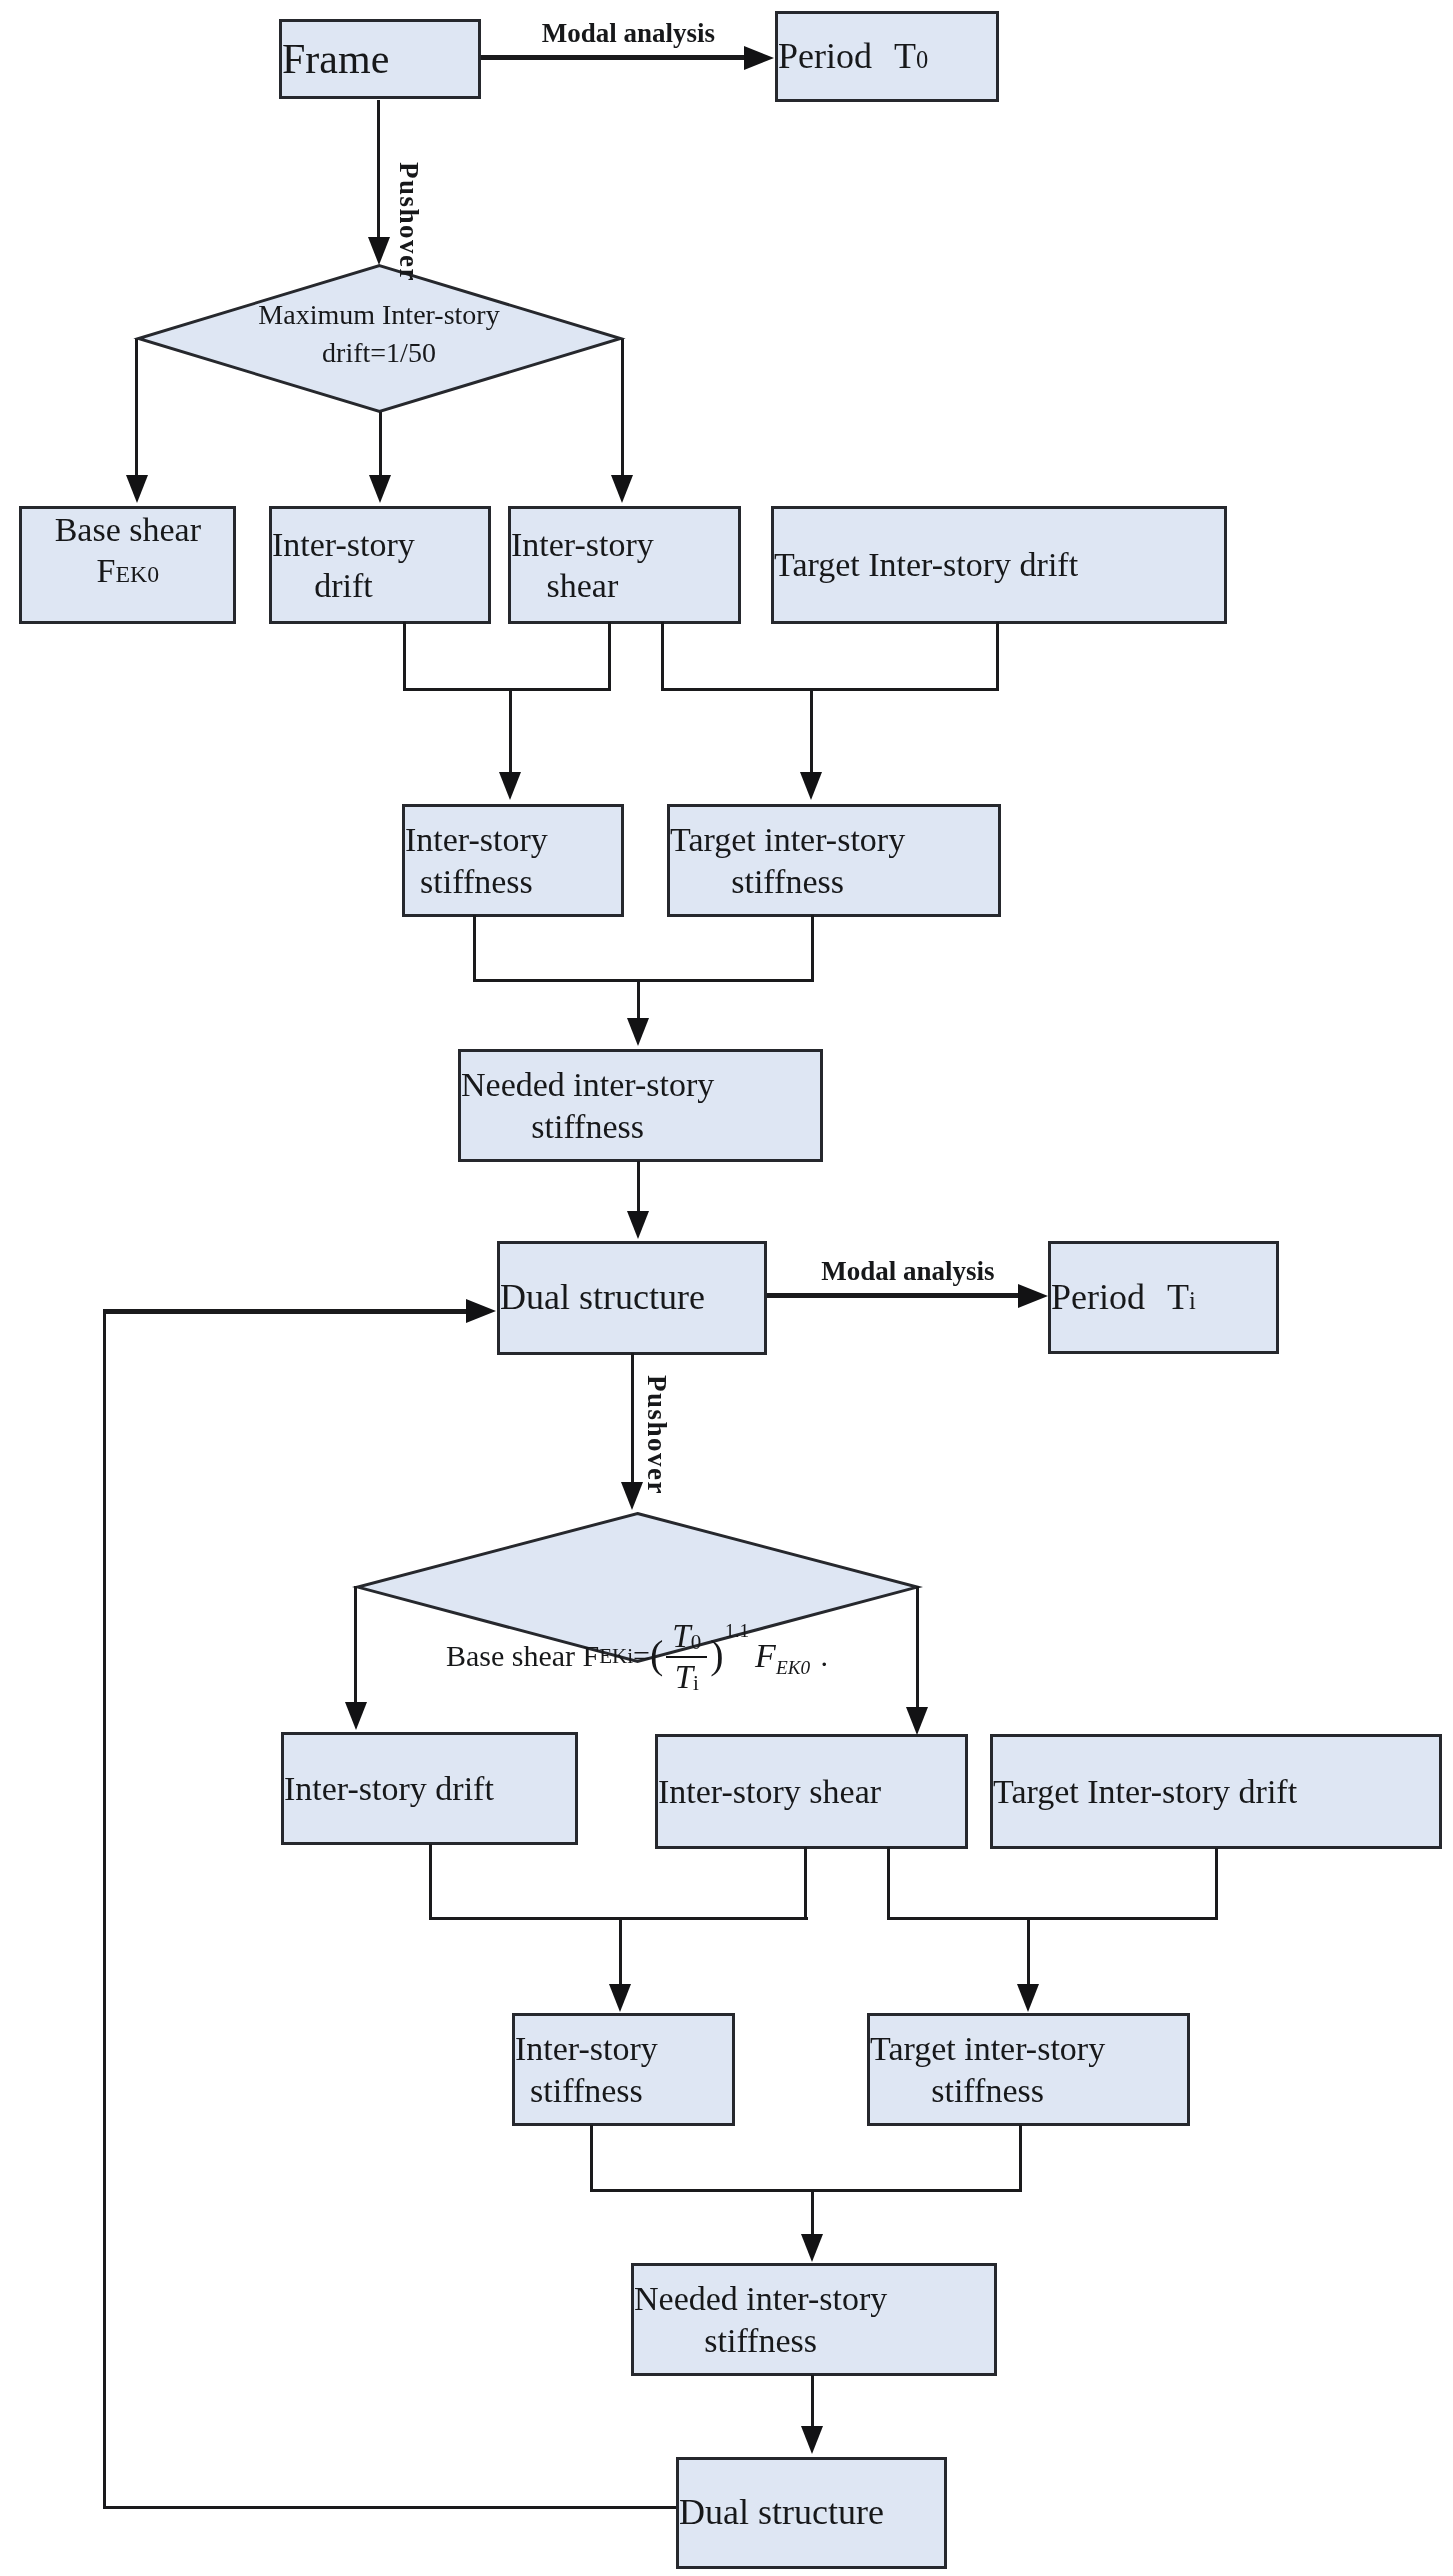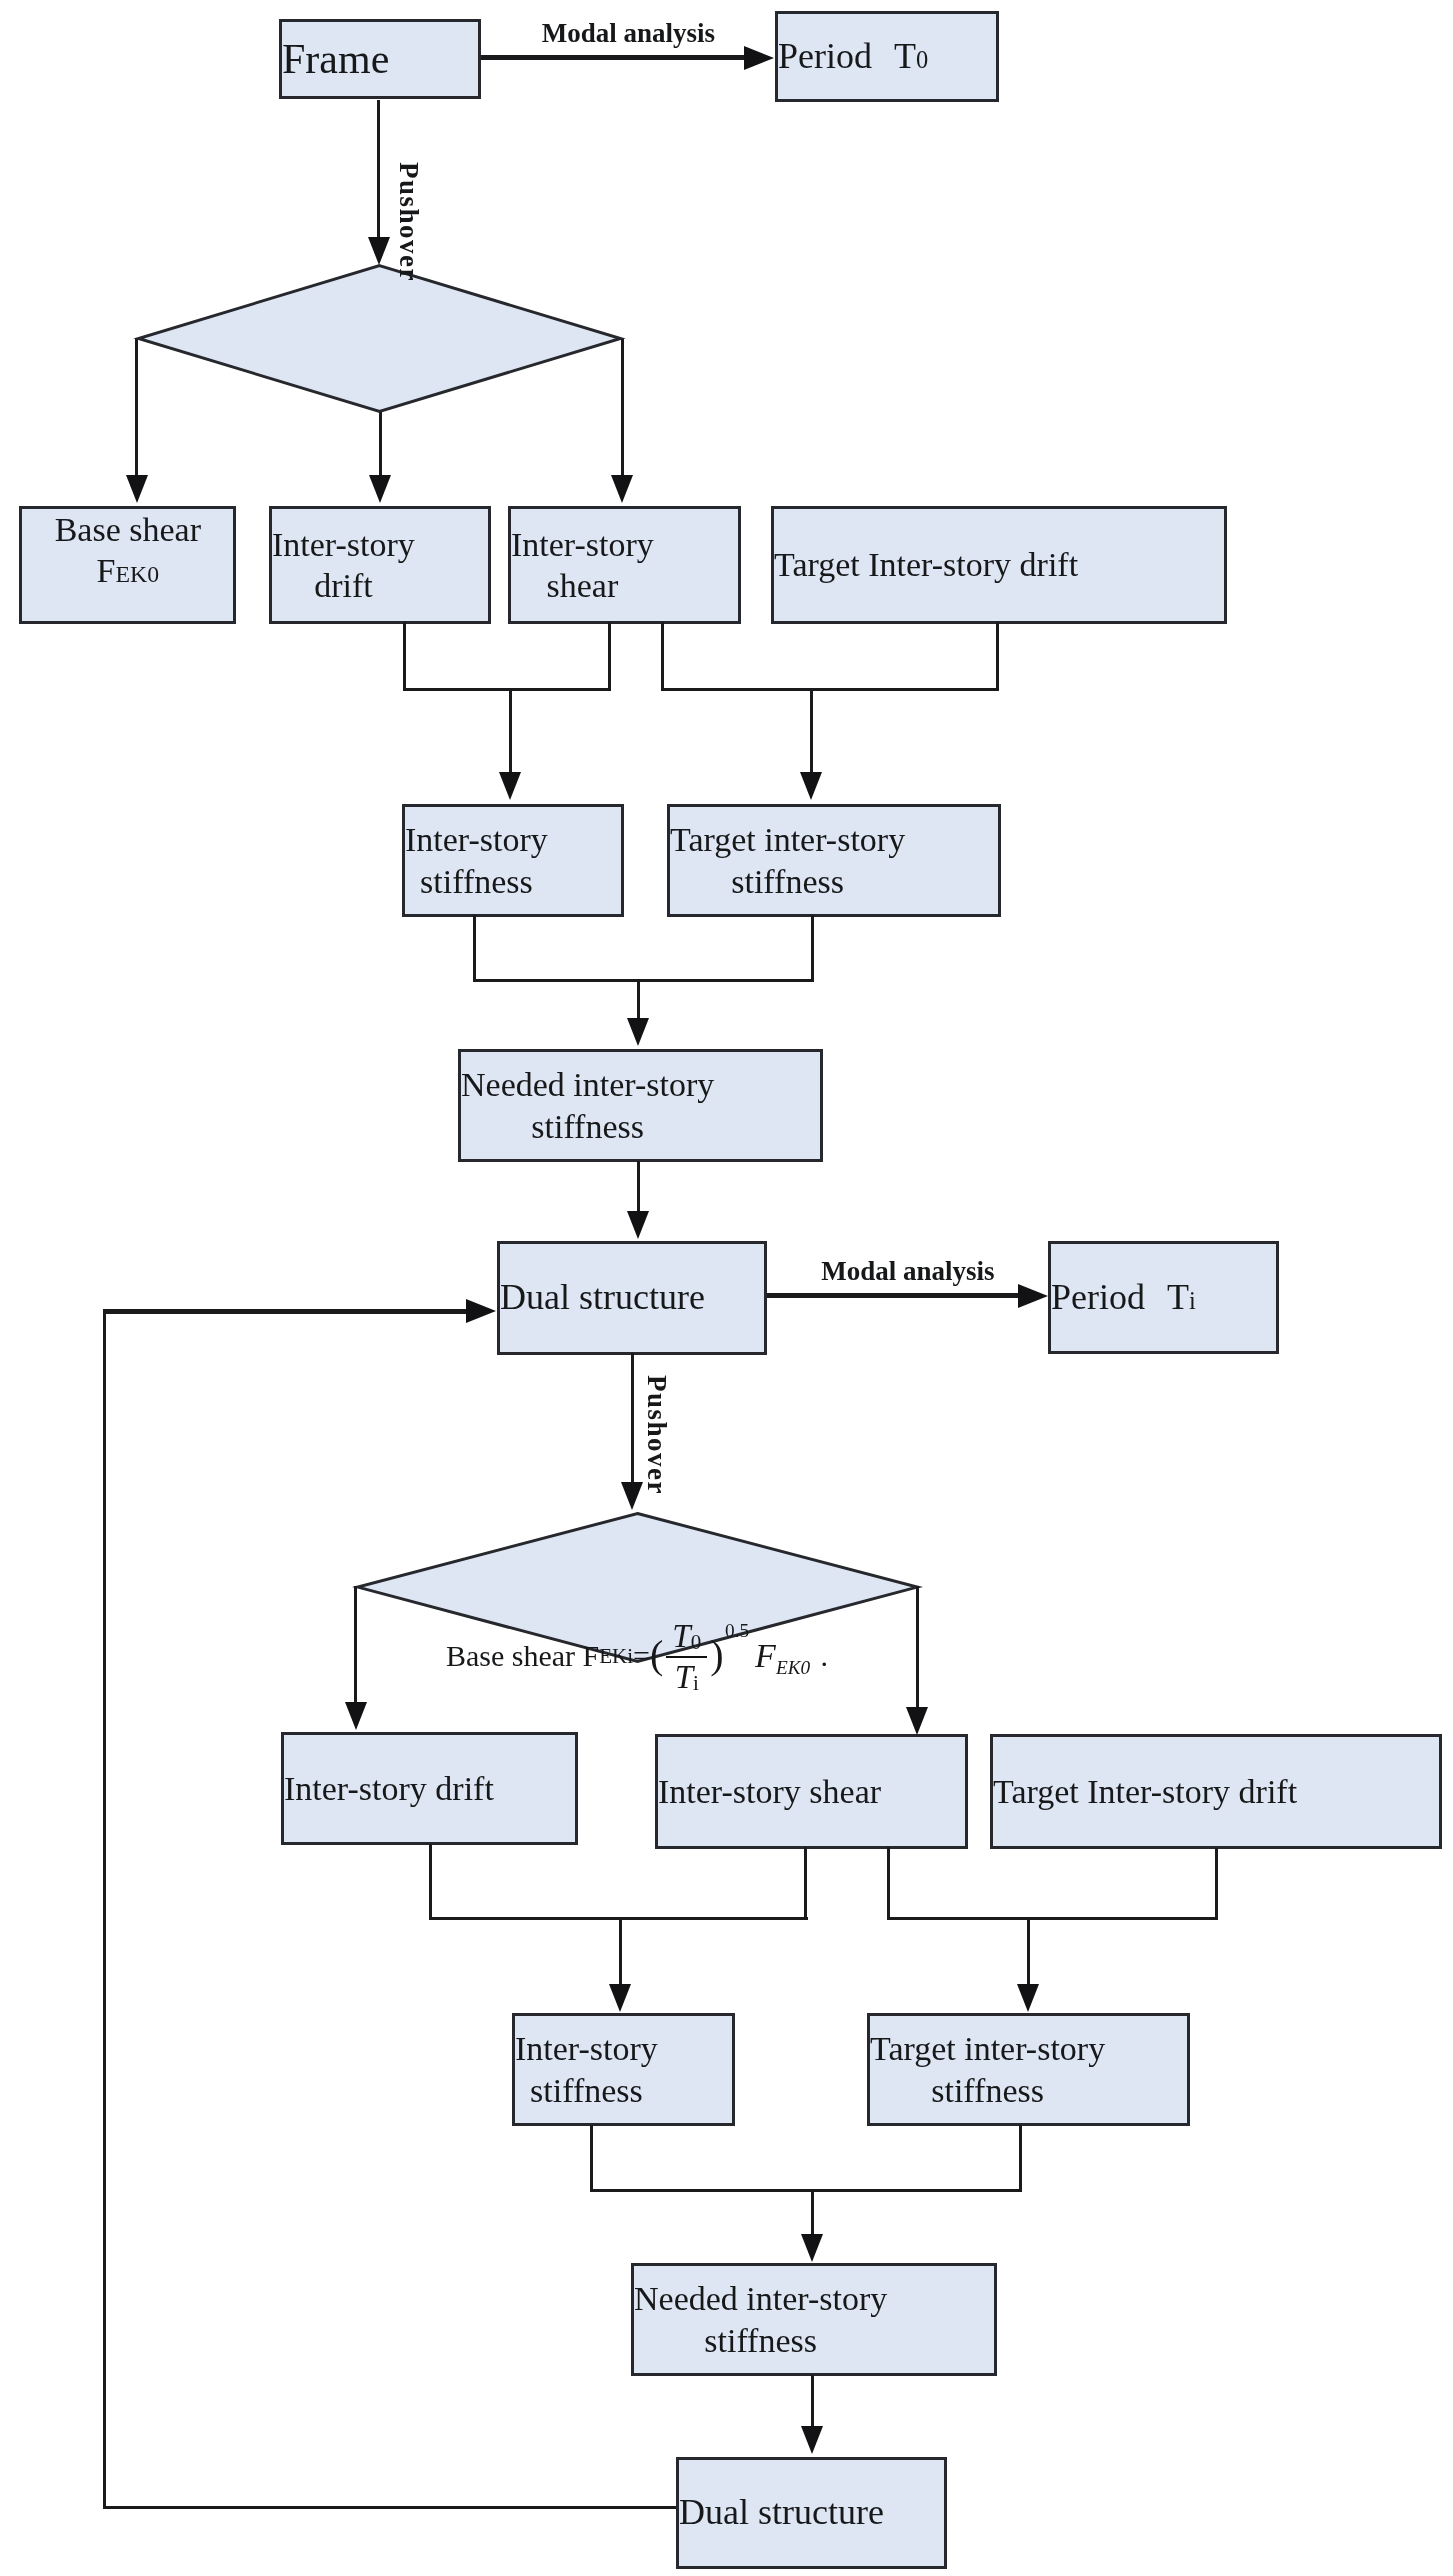--- a/index.html
+++ b/index.html
@@ -41,35 +41,37 @@
   .enddot{font-size:30px;margin-left:10.4px;}
 </style>
 </head>
 <body>
 
 <div class="canvas">
 
   <svg class="diam" style="left:137px;top:264px;" width="485" height="149" viewBox="0 0 652 200">
     <polygon points="326,2 650,100 326,198 2,100" fill="#dee6f3" stroke="#26282d" stroke-width="4"></polygon>
   </svg>
+  <div class="dtext" style="left:211px;top:296px;width:336px;">Maximum Inter-story
+drift=1/50</div>
 
   <svg class="diam" style="left:356px;top:1512px;" width="563" height="151" viewBox="0 0 756 203">
     <polygon points="378,2 754,101 378,201 2,101" fill="#dee6f3" stroke="#26282d" stroke-width="4"></polygon>
   </svg>
   <div class="formula" style="left:376px;top:1600px;width:522px;height:112px;">
     <span>Base shear F</span>
       <span class="sc">EKi</span>
       <span>=</span>
       <span class="paren">(</span>
       <span class="frac">
         <span class="ftop"><i>T</i><span class="sublow">0</span></span>
         <span class="fbot"><i>T</i><span class="sublow">i</span></span>
       </span>
       <span class="paren">)</span>
-      <span class="expo">0.5</span>
+      <span class="expo">1.1</span>
       <i class="ffac">F</i>
       <span class="fsub">EK0</span>
       <span class="enddot">.</span>
   </div>
 
   <div class="node" style="left:279px;top:19.3px;width:202px;height:80px;font-size:42px;">
     <span class="lbl">Frame</span>
   </div>
 
   <div class="node" style="left:775px;top:11px;width:224px;height:91px;font-size:36px;">

